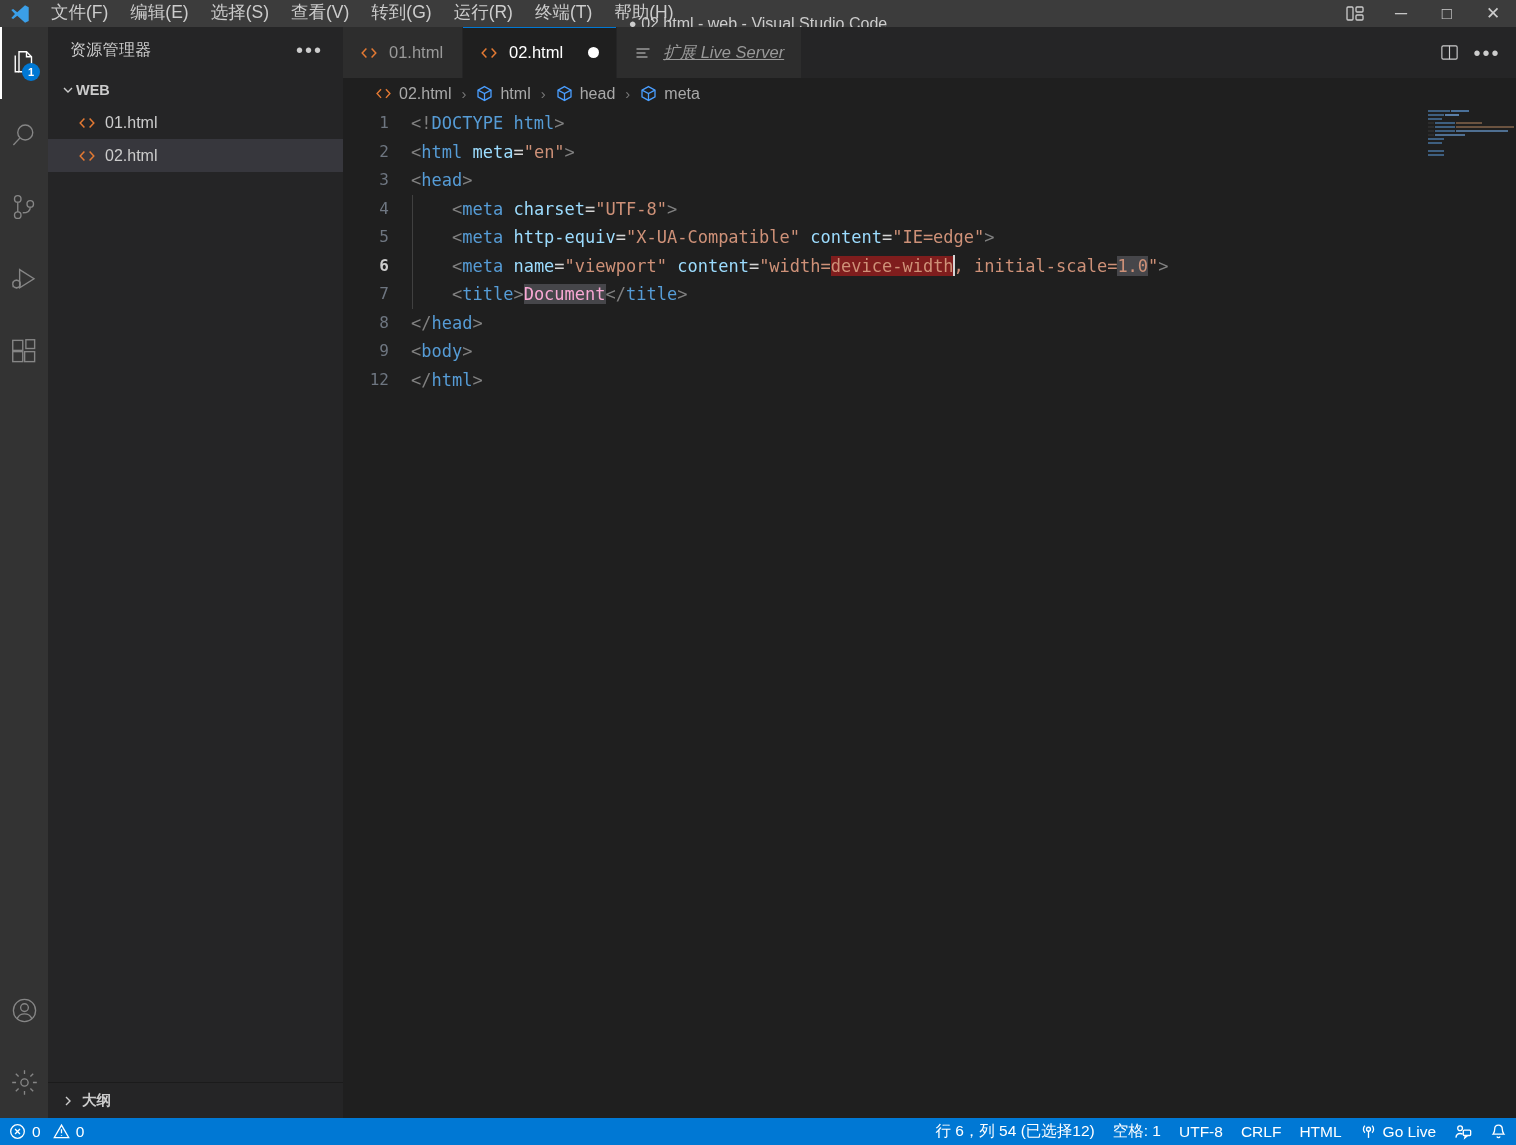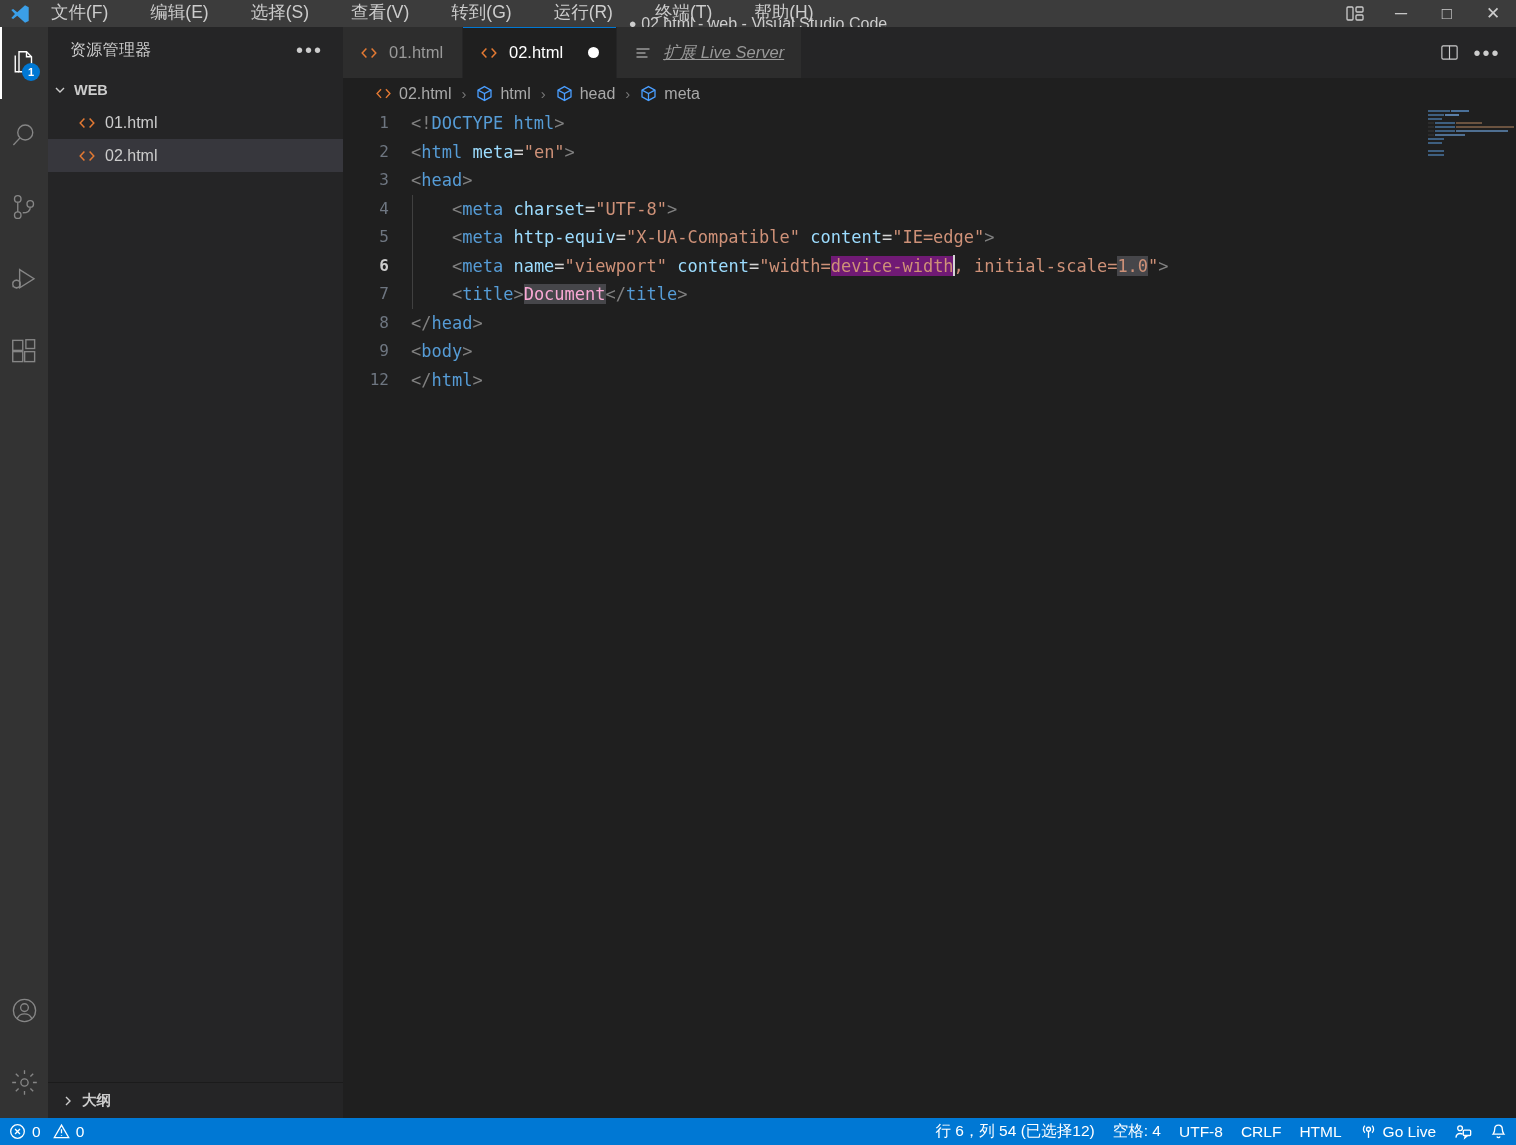--- a/index.html
+++ b/index.html
@@ -14,21 +14,21 @@
   #app { position: relative; width: 1516px; height: 1145px; }
 
   
   .titlebar {
     position: absolute; top: 0; left: 0; width: 1516px; height: 27px;
     background: #3c3c3c; display: flex; align-items: center;
     color: #cccccc; font-size: 17px; overflow: hidden;
   }
   .vs-logo { width: 40px; height: 27px; display: flex; align-items: center; justify-content: center; }
   .vs-logo svg { width: 22px; height: 22px; }
-  .menu { display: flex; align-items: flex-end; gap: 20px; }
+  .menu { display: flex; align-items: flex-end; }
   .menu-item {
     padding: 0 11px; height: 27px; line-height: 24px;
     font-size: 17.5px; color: #cccccc; white-space: nowrap; cursor: default;
   }
   .title-center {
     position: absolute; left: 0; right: 0; text-align: center;
     font-size: 16px; color: #cccccc; pointer-events: none; line-height: 22px; margin-top: 21px;
   }
   .title-center .dot { font-size: 13px; vertical-align: 1px; }
   .win-ctrls { position: absolute; right: 0; top: 0; display: flex; height: 27px; }
@@ -62,22 +62,22 @@
   .sidebar {
     position: absolute; top: 27px; left: 48px; width: 295px; height: 1091px;
     background: #252526; display: flex; flex-direction: column;
   }
   .sb-header {
     height: 46px; display: flex; align-items: center; justify-content: space-between;
     padding: 0 20px 0 22px; color: #cccccc; font-size: 16px; letter-spacing: .3px;
   }
   .sb-more { color: #cccccc; font-size: 20px; letter-spacing: 2px; line-height: 10px; cursor: pointer; }
   .sb-section-head {
-    height: 33px; display: flex; align-items: center; gap: 6px;
-    padding-left: 4px; color: #cccccc; font-size: 14.5px; font-weight: bold; cursor: pointer;
+    height: 33px; display: flex; align-items: center; 
+    padding-left: 12px; color: #cccccc; font-size: 14.5px; font-weight: bold; cursor: pointer;
   }
   .chev { width: 16px; height: 16px; display: inline-block; }
   .chev svg { stroke: #cccccc; fill: none; stroke-width: 1.4; }
   .file-row {
     height: 33px; display: flex; align-items: center; gap: 9px;
     padding-left: 30px; color: #cccccc; font-size: 16px; cursor: pointer;
   }
   .file-row.selected { background: #37373d; }
   .html-icon { width: 18px; height: 16px; flex: none; }
   .html-icon svg { stroke: #e37933; fill: none; stroke-width: 1.5; }
@@ -146,21 +146,21 @@
   
   .iguide { position: absolute; width: 1px; background: #404040; top: 0; height: 28.5px; }
 
   .t-tag    { color: #569cd6; }
   .t-angle  { color: #808080; }
   .t-attr   { color: #9cdcfe; }
   .t-eq     { color: #d4d4d4; }
   .t-str    { color: #ce9178; }
   .t-plain  { color: #f9a8d4; }
   .t-doctype{ color: #569cd6; }
-  .sel { background: #701a75; }
+  .sel { background: #7f1d1d; }
   .findmatch { background: #46464a; }
   .caret { display: inline-block; width: 2px; height: 21px; background: #d4d4d4; vertical-align: -4px; margin: 0 -1px; }
 
   
   .minimap { position: absolute; top: 0; right: 0; width: 92px; bottom: 0; background: #1f1f1f; }
   .mm-line { height: 4px; display: flex; align-items: center; padding-left: 4px; gap: 1px; }
   .mm-blk { height: 2.5px; }
 
   
   .vscroll { position: absolute; top: 0; right: 0; width: 14px; bottom: 0; }
@@ -466,21 +466,21 @@
         <span>0</span>
         <svg width="17" height="17" viewBox="0 0 18 18" style="margin-left:6px">
             <path d="M9 2.2 16.6 15.4H1.4z"></path>
             <path d="M9 6.6v4.2M9 12.8v.6"></path>
           </svg>
         <span>0</span>
       </div>
     </div>
     <div class="sb-right">
       <div class="sb-cell">行 6，列 54 (已选择12)</div>
-      <div class="sb-cell">空格: 4</div>
+      <div class="sb-cell">空格: 1</div>
       <div class="sb-cell">UTF-8</div>
       <div class="sb-cell">CRLF</div>
       <div class="sb-cell">HTML</div>
       <div class="sb-cell">
         <svg width="17" height="17" viewBox="0 0 18 18">
             <circle cx="9" cy="6.6" r="2.1"></circle>
             <path d="M5.2 2.8a5.4 5.4 0 0 0 0 7.6M12.8 2.8a5.4 5.4 0 0 1 0 7.6"></path>
             <path d="M9 8.8v7"></path>
           </svg>
         <span>Go Live</span>

